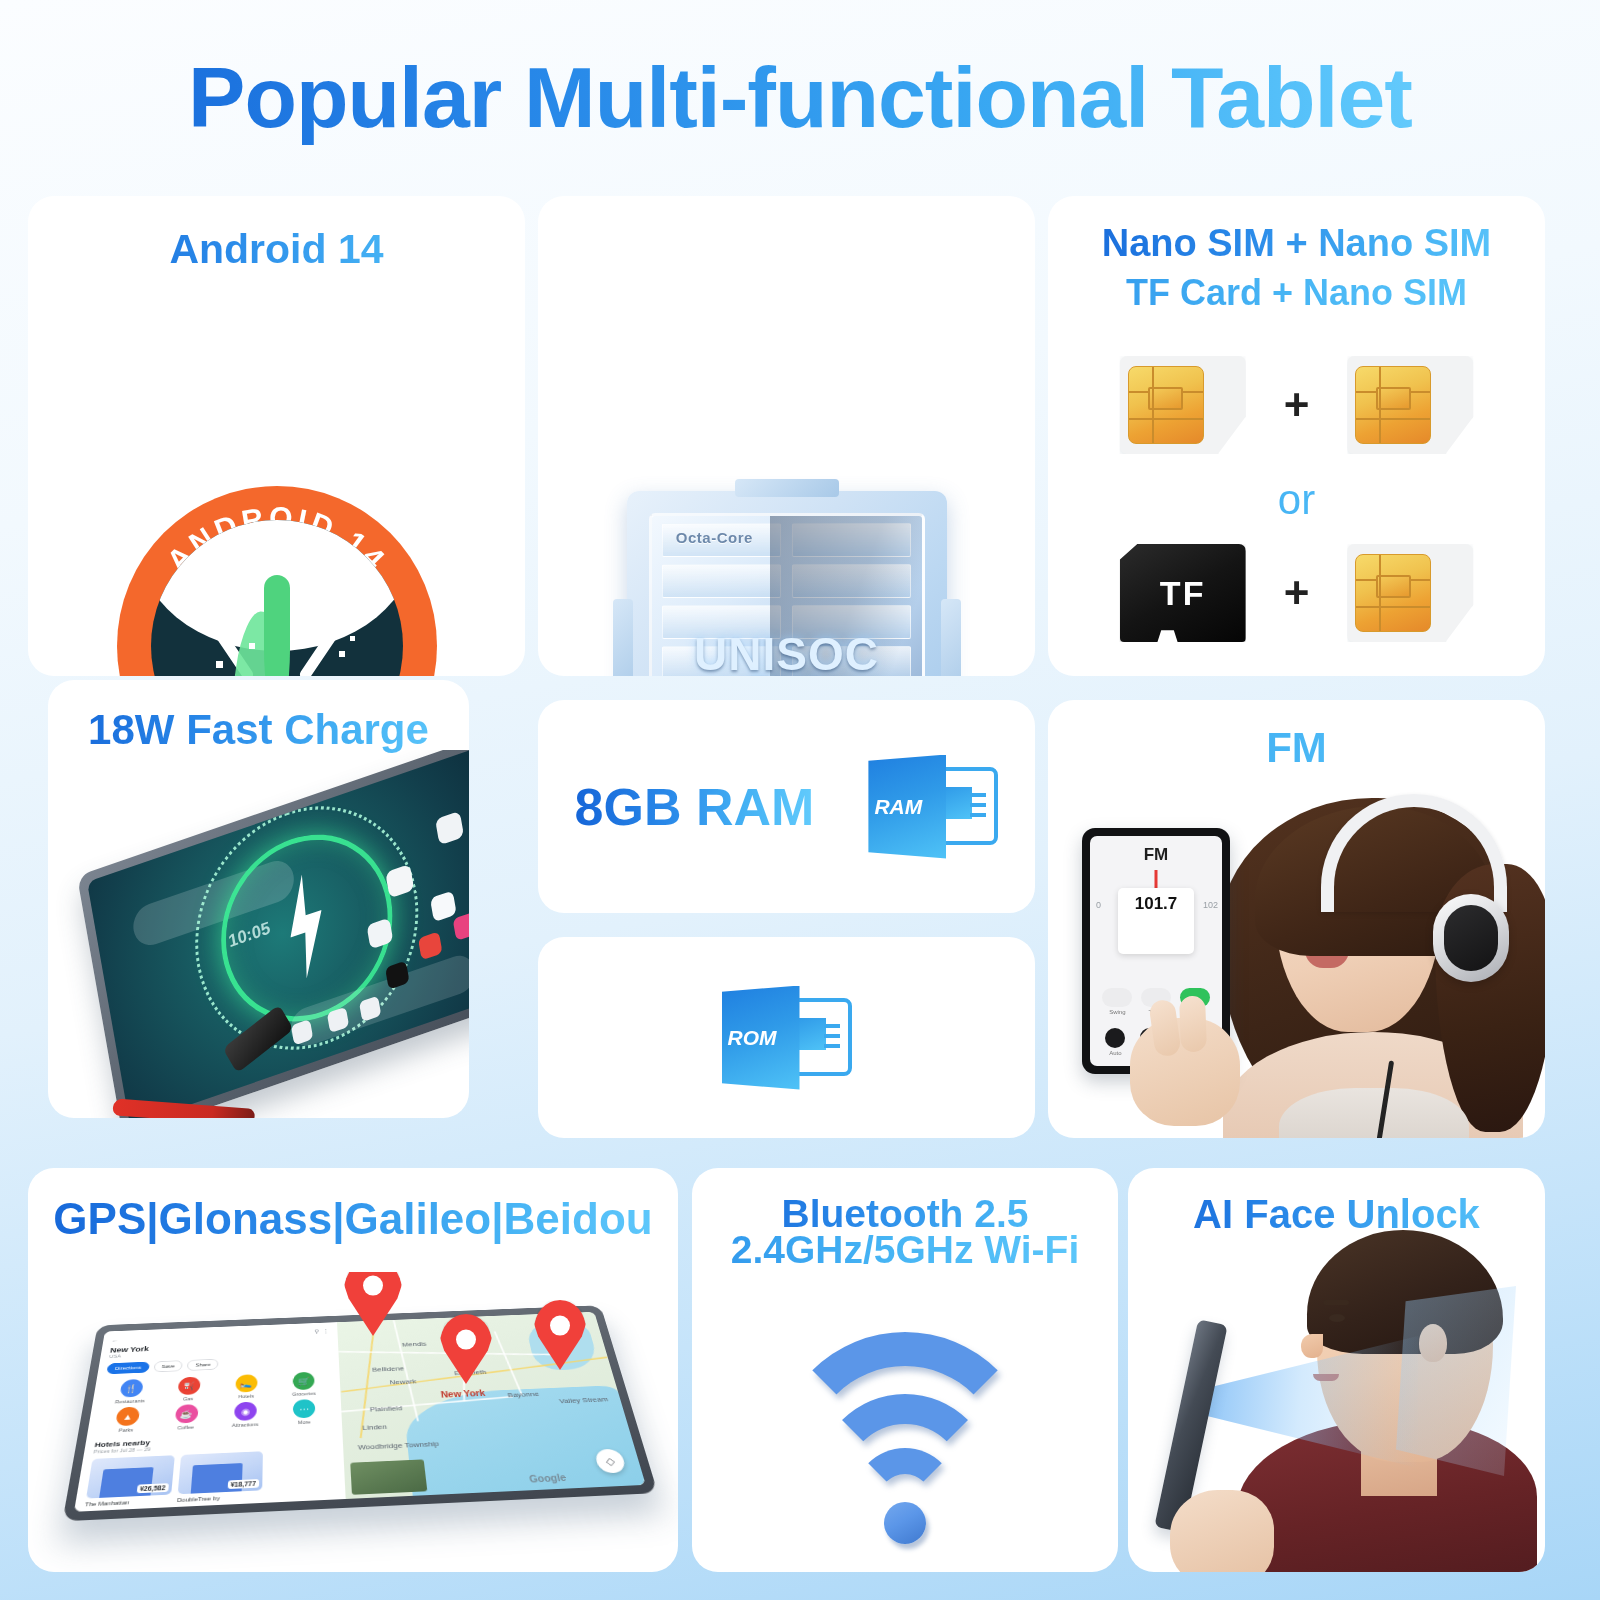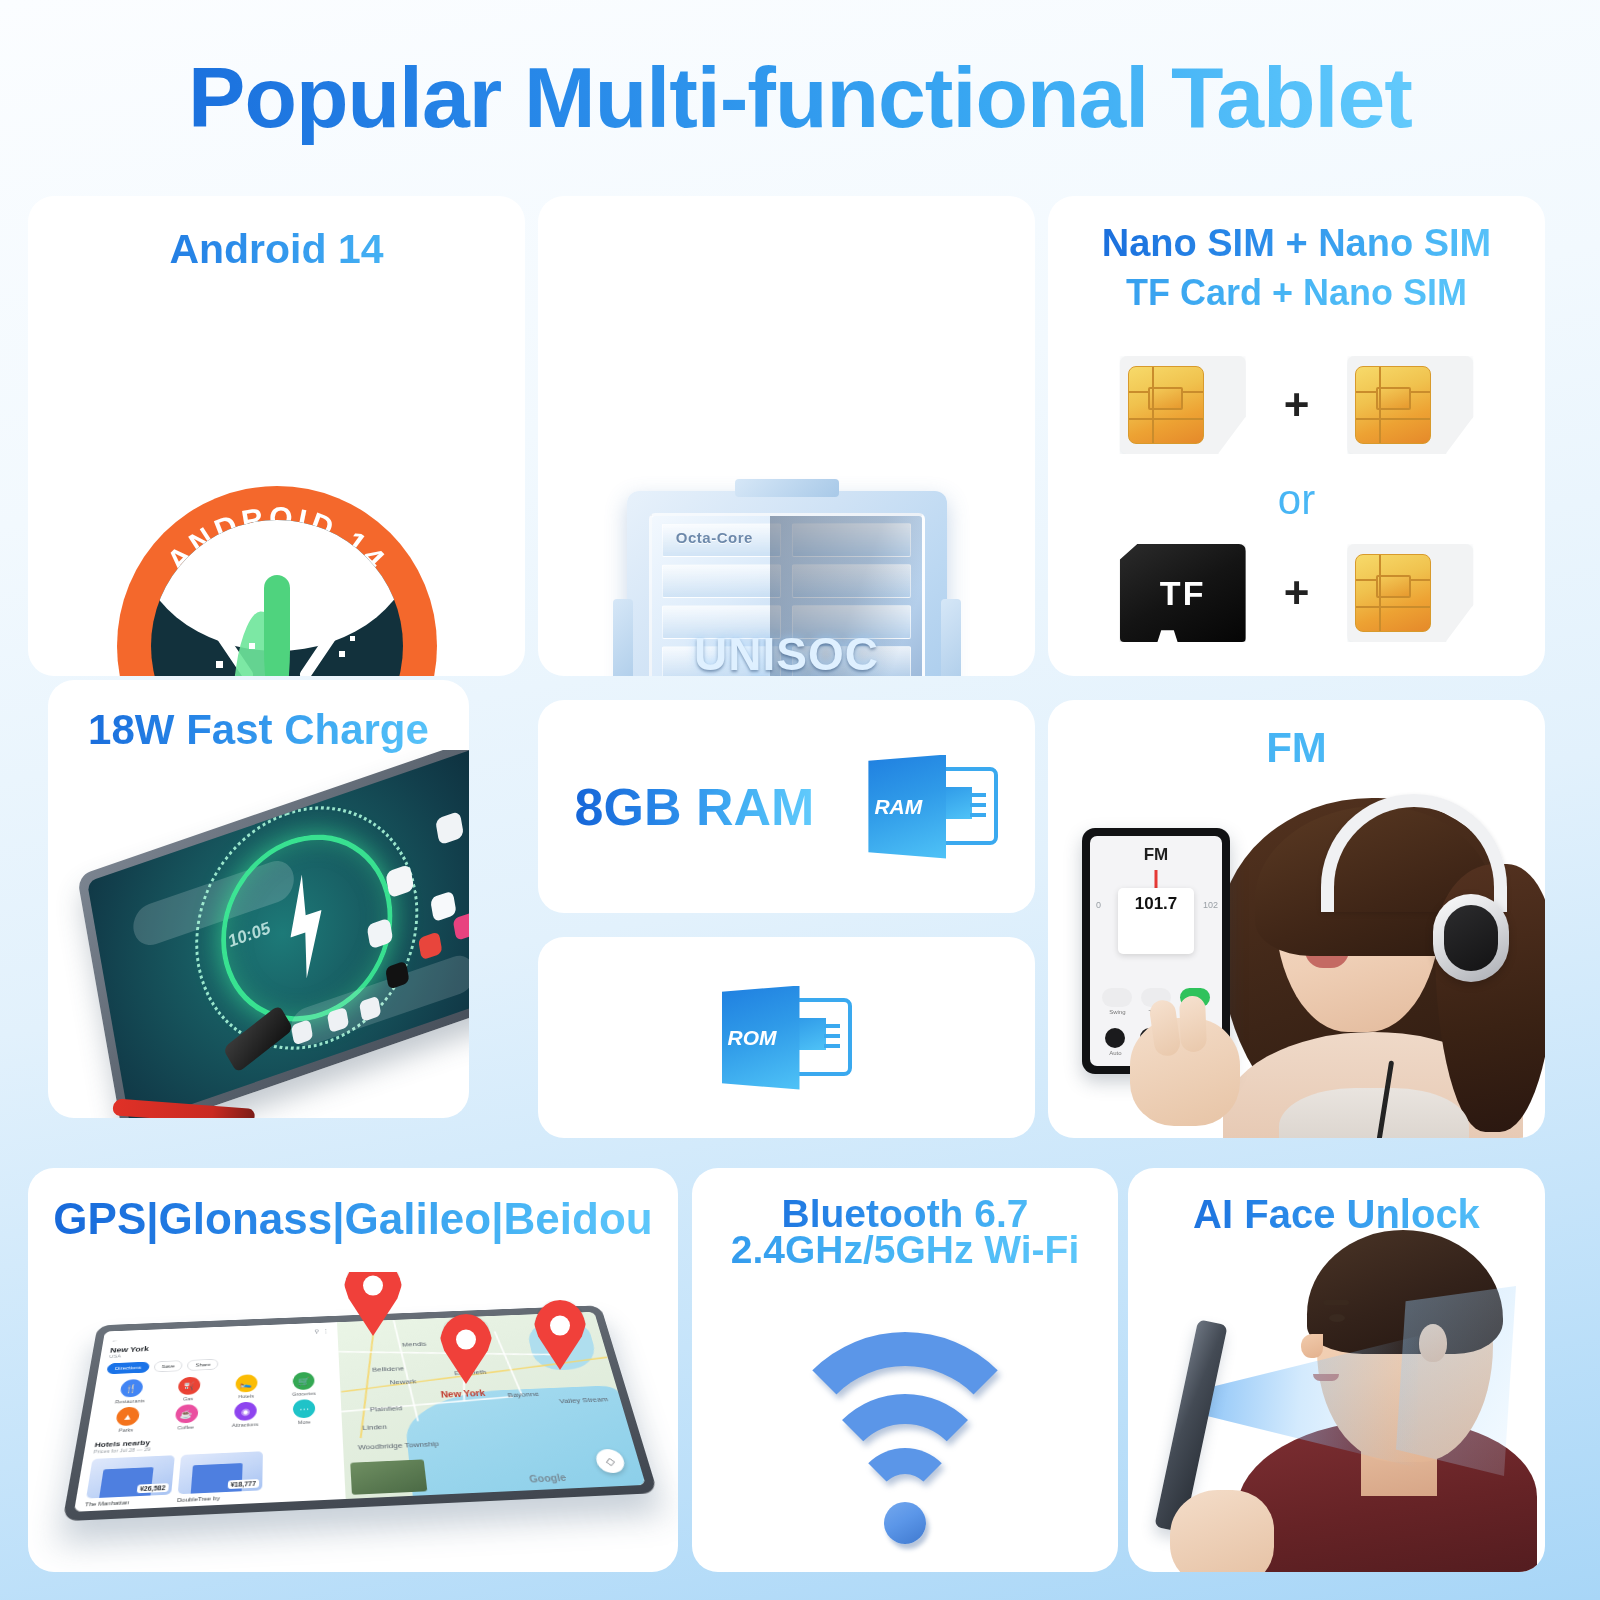--- a/index.html
+++ b/index.html
@@ -739,21 +739,21 @@
       </div>
     </div>
 
     <div class="gps-pin" style="left:316px;top:-14px;"></div>
     <div class="gps-pin" style="left:412px;top:42px;width:52px;height:70px;"></div>
     <div class="gps-pin" style="left:506px;top:28px;width:52px;height:70px;"></div>
   </div>
 </div>
 
 <div class="card" id="card-bt">
-  <div class="card-title grad-blue" style="top:24px;font-size:39px;">Bluetooth 6.7</div>
+  <div class="card-title grad-blue" style="top:24px;font-size:39px;">Bluetooth 2.5</div>
   <div class="card-title grad-light" style="top:60px;font-size:39px;">2.4GHz/5GHz Wi-Fi</div>
 
   <div class="wifi-icon">
     <div class="wifi-arc" style="top:0;width:262px;height:262px;border-width:34px;"></div>
     <div class="wifi-arc" style="top:62px;width:178px;height:178px;border-width:30px;"></div>
     <div class="wifi-arc" style="top:116px;width:104px;height:104px;border-width:26px;"></div>
     <div class="wifi-dot"></div>
   </div>
 </div>
 

